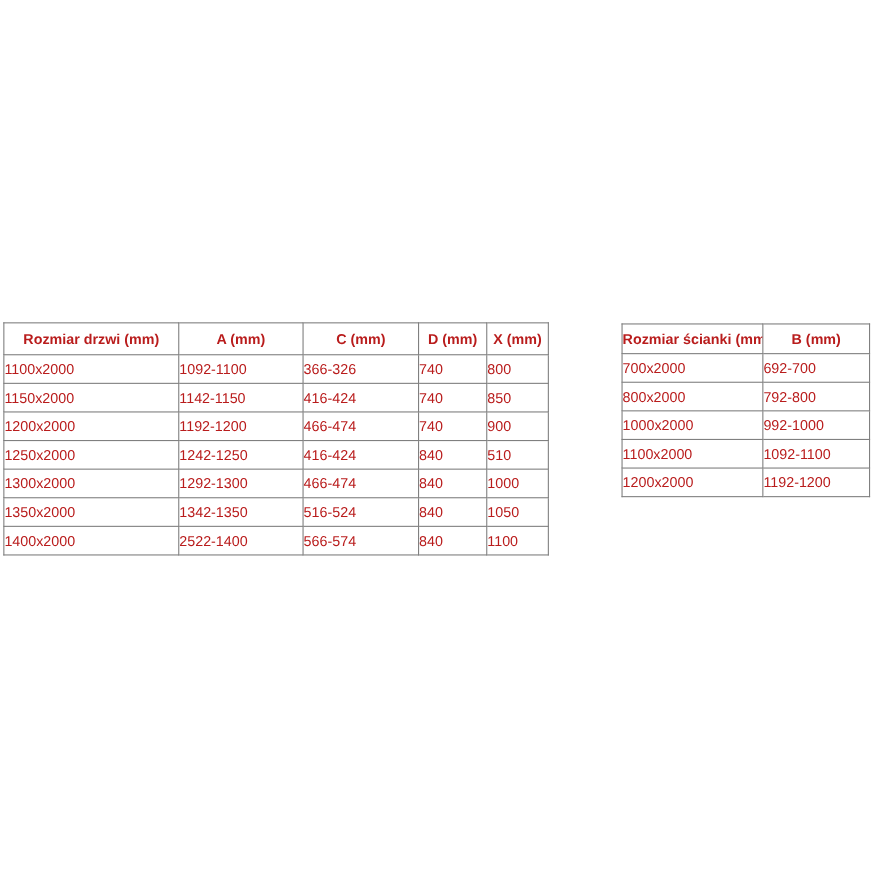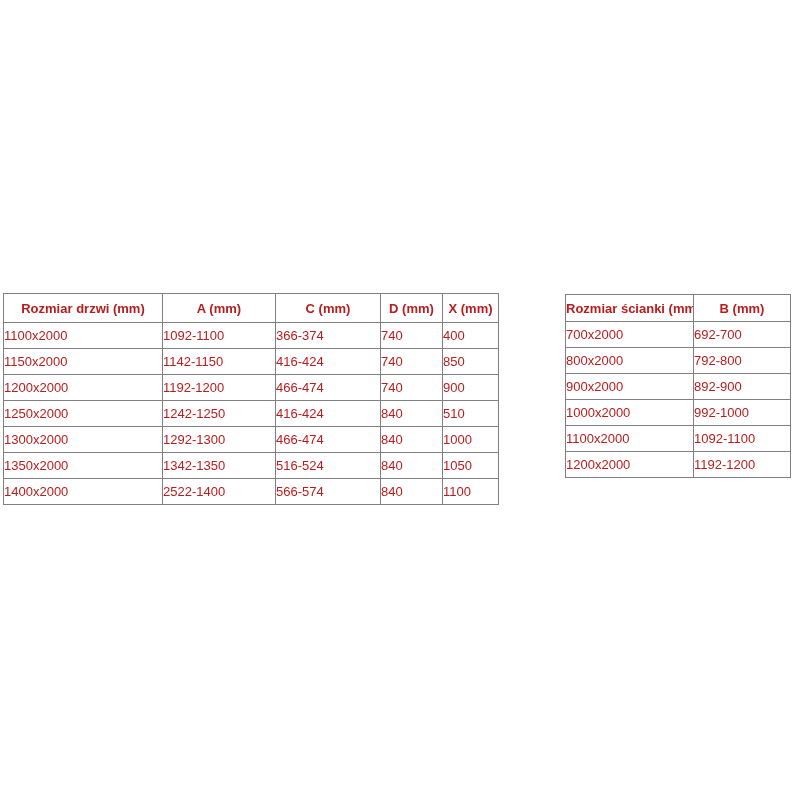--- a/index.html
+++ b/index.html
@@ -58,23 +58,23 @@
         <th>A (mm)</th>
         <th>C (mm)</th>
         <th>D (mm)</th>
         <th>X (mm)</th>
       </tr>
     </thead>
     <tbody>
       <tr>
         <td>1100x2000</td>
         <td>1092-1100</td>
-        <td>366-374</td>
+        <td>366-326</td>
         <td>740</td>
-        <td>400</td>
+        <td>800</td>
       </tr>
       <tr>
         <td>1150x2000</td>
         <td>1142-1150</td>
         <td>416-424</td>
         <td>740</td>
         <td>850</td>
       </tr>
       <tr>
         <td>1200x2000</td>
@@ -128,24 +128,20 @@
     <tbody>
       <tr>
         <td>700x2000</td>
         <td>692-700</td>
       </tr>
       <tr>
         <td>800x2000</td>
         <td>792-800</td>
       </tr>
       <tr>
-        <td>900x2000</td>
-        <td>892-900</td>
-      </tr>
-      <tr>
         <td>1000x2000</td>
         <td>992-1000</td>
       </tr>
       <tr>
         <td>1100x2000</td>
         <td>1092-1100</td>
       </tr>
       <tr>
         <td>1200x2000</td>
         <td>1192-1200</td>

